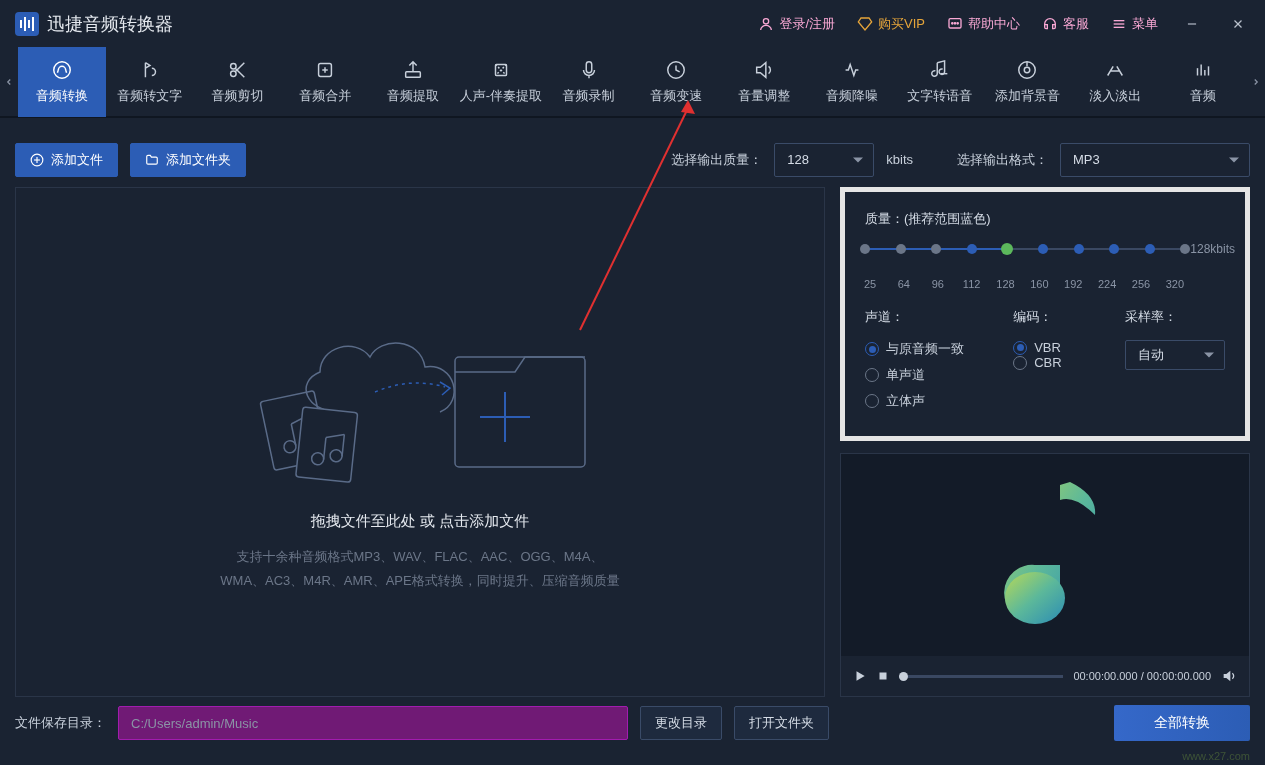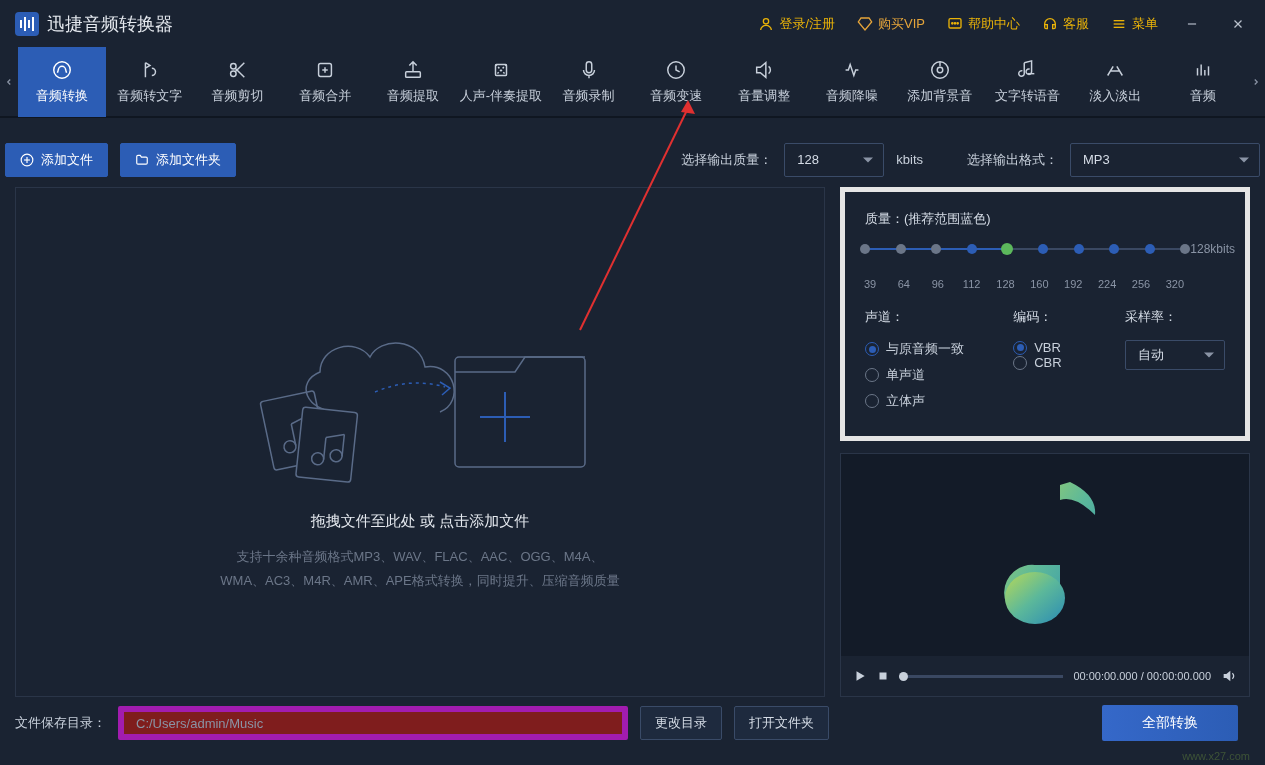--- a/index.html
+++ b/index.html
@@ -7,34 +7,34 @@
 
 
 .titlebar { height: 48px; background: #1a2332; display: flex; align-items: center; padding: 0 15px; }
 .logo { display: flex; align-items: center; gap: 8px; }
 .logo-icon { width: 24px; height: 24px; background: #2c5db5; border-radius: 4px; display: flex; align-items: center; justify-content: center; }
 .logo-bars { display: flex; gap: 2px; align-items: center; }
 .logo-bars span { width: 2px; background: #fff; display: block; }
 .logo-bars span:nth-child(1){height:8px} .logo-bars span:nth-child(2){height:14px} .logo-bars span:nth-child(3){height:8px} .logo-bars span:nth-child(4){height:14px}
 .title-text { color: #e5e9ef; font-size: 18px; }
 .titlebar-right { margin-left: auto; display: flex; align-items: center; gap: 22px; }
-.tb-item { display: flex; align-items: center; gap: 5px; color: #eab308; cursor: pointer; font-size: 13px; }
+.tb-item { display: flex; align-items: center; gap: 5px; color: #f9a8d4; cursor: pointer; font-size: 13px; }
 .tb-item.vip { color: #e6a53a; }
 .win-ctrl { width: 24px; height: 24px; display: flex; align-items: center; justify-content: center; cursor: pointer; color:#b8c0cc; }
 
 
 .toolbar { height: 70px; background: #1a2332; display: flex; align-items: center; position: relative; border-bottom: 2px solid #0f1621; }
 .tool-scroll-btn { width: 18px; height: 70px; display: flex; align-items: center; justify-content: center; color: #8a94a5; cursor: pointer; }
 .tool-items { display: flex; flex: 1; overflow: hidden; }
 .tool-item { width: 94px; height: 70px; display: flex; flex-direction: column; align-items: center; justify-content: center; gap: 6px; cursor: pointer; color: #c8d0db; font-size: 13px; }
 .tool-item.active { background: #2c5db5; color: #fff; }
 .tool-icon { width: 22px; height: 22px; display: flex; align-items: center; justify-content: center; }
 
 
-.actionbar { height: 55px; display: flex; align-items: center; padding: 0 5px; gap: 12px; margin-top: 14px; }
+.actionbar { height: 55px; display: flex; align-items: center; padding: 0 15px; gap: 12px; margin-top: 14px; }
 .btn { height: 34px; padding: 0 14px; border: 1px solid #3a4b68; background: #1e2a3e; color: #d5dce6; display: flex; align-items: center; gap: 7px; cursor: pointer; font-size: 13px; border-radius: 2px; }
 .btn.primary { background: #2c5db5; border-color: #2c5db5; color: #fff; }
 .spacer { flex: 1; }
 .label { color: #c8d0db; font-size: 13px; }
 .select { height: 34px; min-width: 100px; border: 1px solid #3a4b68; background: #1a2332; color: #d5dce6; padding: 0 30px 0 12px; display: flex; align-items: center; position: relative; cursor: pointer; border-radius: 2px; }
 .select::after { content: ''; position: absolute; right: 10px; top: 50%; width: 0; height: 0; border-left: 5px solid transparent; border-right: 5px solid transparent; border-top: 5px solid #8a94a5; transform: translateY(-50%); }
 .unit { color: #c8d0db; font-size: 13px; }
 
 
 .main { display: flex; height: 510px; padding: 0 15px; gap: 15px; }
@@ -68,22 +68,22 @@
 
 .preview-box { border: 1px solid #2a3548; flex: 1; display: flex; flex-direction: column; }
 .preview-visual { flex: 1; background: #131b28; display: flex; align-items: center; justify-content: center; }
 .preview-controls { height: 40px; display: flex; align-items: center; padding: 0 12px; gap: 10px; }
 .play-btn { cursor: pointer; color: #c8d0db; }
 .progress { flex: 1; height: 3px; background: #3a4862; position: relative; }
 .progress-dot { position: absolute; left: 0; top: -3px; width: 9px; height: 9px; background: #c8d0db; border-radius: 50%; }
 .time-text { color: #c8d0db; font-size: 11px; }
 
 
-.bottombar { height: 58px; display: flex; align-items: center; padding: 0 15px; gap: 12px; position: absolute; bottom: 13px; left:0; right:12px; }
-.path-input { flex: 1; height: 34px; border: 6px solid #a21caf; background: #7f1d1d; color: #8a94a5; padding: 0 12px; display: flex; align-items: center; border-radius: 2px; max-width: 510px; }
+.bottombar { height: 58px; display: flex; align-items: center; padding: 0 15px; gap: 12px; position: absolute; bottom: 13px; left:0; right:0; }
+.path-input { flex: 1; height: 34px; border: 1px solid #a21caf; background: #701a75; color: #8a94a5; padding: 0 12px; display: flex; align-items: center; border-radius: 2px; max-width: 510px; }
 .btn.big { height: 36px; padding: 0 26px; font-size: 14px; }
 .btn.convert { background: linear-gradient(90deg,#3568c9,#2c5db5); border: none; color: #fff; margin-left: auto; padding: 0 40px; }
 
 
 .arrow-annotation { position: absolute; left: 560px; top: 100px; pointer-events: none; z-index: 100; }
 
 
 .watermark { position: absolute; right: 15px; bottom: 2px; color: #5a7a3a; font-size: 11px; opacity: 0.55; text-align:right; line-height:1.3;}
 
 svg { display: block; }
@@ -248,35 +248,35 @@
         <div class="tool-icon">
           <svg width="22" height="22" viewBox="0 0 24 24" fill="none" stroke="currentColor" stroke-width="1.6">
             <path d="M5 12h3l2-6 4 12 2-6h3"></path>
           </svg>
         </div>
         <span>音频降噪</span>
       </div>
       <div class="tool-item">
         <div class="tool-icon">
           <svg width="22" height="22" viewBox="0 0 24 24" fill="none" stroke="currentColor" stroke-width="1.6">
+            <path d="M9 4v12a3 3 0 11-2-3M9 4l8-2v12a3 3 0 11-2-3"></path>
+            <line x1="13" y1="16" x2="20" y2="16"></line>
+          </svg>
+        </div>
+        <span>文字转语音</span>
+      </div>
+      <div class="tool-item">
+        <div class="tool-icon">
+          <svg width="22" height="22" viewBox="0 0 24 24" fill="none" stroke="currentColor" stroke-width="1.6">
             <circle cx="12" cy="12" r="9"></circle>
             <circle cx="12" cy="12" r="3"></circle>
             <line x1="12" y1="3" x2="12" y2="8"></line>
           </svg>
         </div>
         <span>添加背景音</span>
-      </div>
-      <div class="tool-item">
-        <div class="tool-icon">
-          <svg width="22" height="22" viewBox="0 0 24 24" fill="none" stroke="currentColor" stroke-width="1.6">
-            <path d="M9 4v12a3 3 0 11-2-3M9 4l8-2v12a3 3 0 11-2-3"></path>
-            <line x1="13" y1="16" x2="20" y2="16"></line>
-          </svg>
-        </div>
-        <span>文字转语音</span>
       </div>
       <div class="tool-item">
         <div class="tool-icon">
           <svg width="22" height="22" viewBox="0 0 24 24" fill="none" stroke="currentColor" stroke-width="1.6">
             <path d="M4 18L10 8M20 18L14 8M7 13h10"></path>
           </svg>
         </div>
         <span>淡入淡出</span>
       </div>
       <div class="tool-item">
@@ -380,21 +380,21 @@
             <div class="slider-dot green" style="left: 39.5556%;"></div>
             <div class="slider-dot" style="left: 49.4444%;"></div>
             <div class="slider-dot" style="left: 59.3333%;"></div>
             <div class="slider-dot" style="left: 69.2222%;"></div>
             <div class="slider-dot" style="left: 79.1111%;"></div>
             <div class="slider-dot grey" style="left: 89%;"></div>
           </div>
         <div class="slider-value-label">128kbits</div>
       </div>
       <div class="slider-ticks" id="slider-ticks">
-          <span>39</span>
+          <span>25</span>
           <span>64</span>
           <span>96</span>
           <span>112</span>
           <span>128</span>
           <span>160</span>
           <span>192</span>
           <span>224</span>
           <span>256</span>
           <span>320</span>
         </div>

